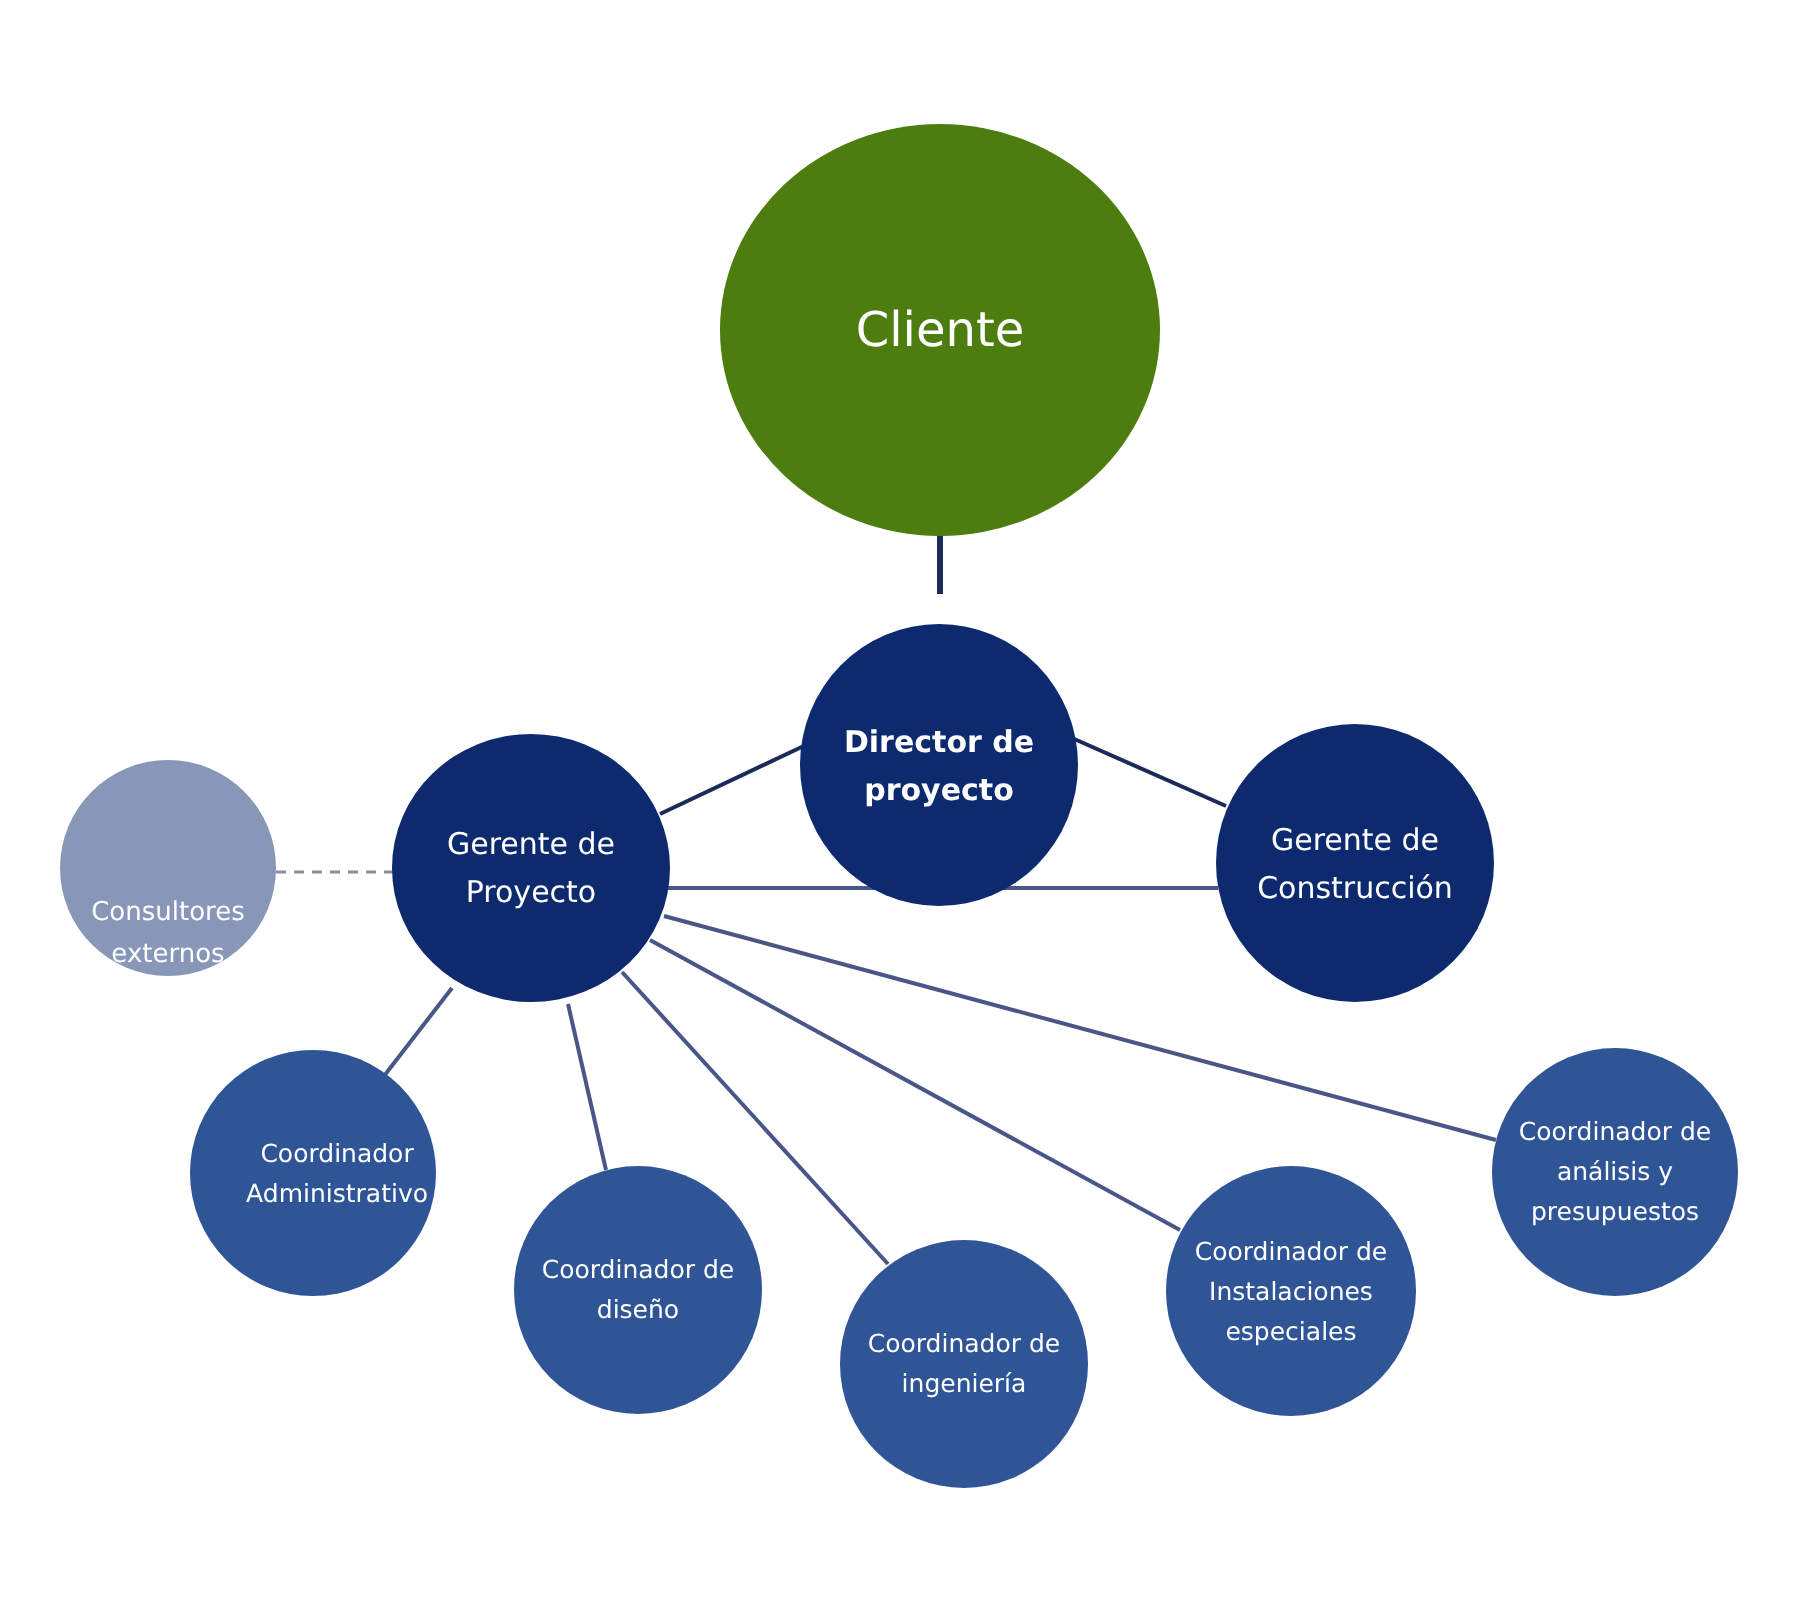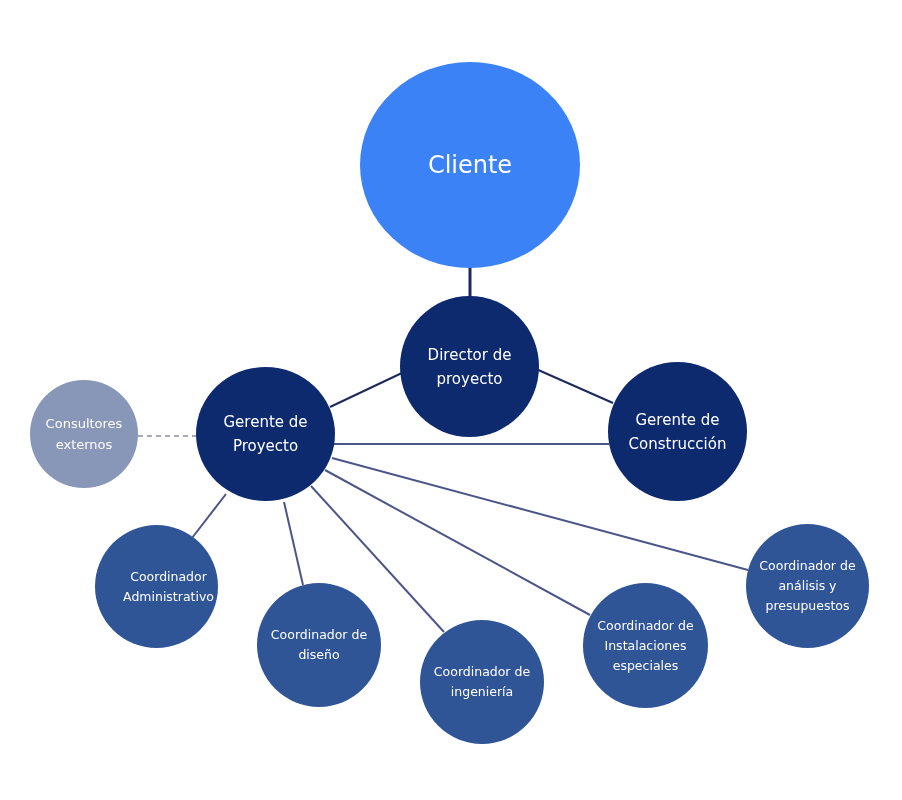--- a/index.html
+++ b/index.html
@@ -1,22 +1,22 @@
 <!DOCTYPE html>
 <html><head>
   <meta charset="utf-8">
   <style>
     html, body { margin: 0; padding: 0; background: #ffffff; }
     body { width: 902px; height: 800px; position: relative; overflow: hidden; font-family: "Liberation Sans", sans-serif; }
     #diagram { position: absolute; left: 0; top: 0; width: 902px; height: 800px; }
     .node { position: absolute; border-radius: 50%; display: flex; align-items: center; justify-content: center; text-align: center; color: #ffffff; box-sizing: border-box; font-family: "DejaVu Sans", sans-serif; }
     .node span { display: block; white-space: pre-line; }
-    .lvl-top { background: #3b82f6; font-size: 24px; }
+    .lvl-top { background: #4d7c0f; font-size: 24px; }
     .lvl-main { background: #0e2a6e; font-size: 15px; line-height: 24px; }
-    .lvl-ext { background: #8896b8; font-size: 13px; line-height: 21px; }
+    .lvl-ext { background: #8896b8; font-size: 13px; line-height: 21px; align-items: flex-end; }
     .lvl-coord { background: #2f5597; font-size: 12.5px; line-height: 20px; padding: 0 4px; }
   </style>
 </head>
 <body>
 
 <div id="diagram">
   <svg id="edges" width="902" height="800" style="position:absolute;left:0;top:0;">
     <line x1="470" y1="267" x2="470" y2="297" stroke="#1c2a5a" stroke-width="3"></line>
     <line x1="404" y1="372" x2="330" y2="407" stroke="#1c2a5a" stroke-width="2"></line>
     <line x1="536" y1="369" x2="613" y2="403" stroke="#1c2a5a" stroke-width="2"></line>
@@ -26,21 +26,21 @@
     <line x1="284" y1="502" x2="303" y2="585" stroke="#4a5688" stroke-width="2"></line>
     <line x1="311" y1="486" x2="444" y2="632" stroke="#4a5688" stroke-width="2"></line>
     <line x1="325" y1="470" x2="590" y2="615" stroke="#4a5688" stroke-width="2"></line>
     <line x1="332" y1="458" x2="748" y2="570" stroke="#4a5688" stroke-width="2"></line>
   </svg>
 
   <div class="node lvl-top" style="left:360px;top:62px;width:220px;height:206px;">
     <span>Cliente</span>
   </div>
 
-  <div class="node lvl-main" style="left:400px;top:296px;width:139px;height:141px;">
+  <div class="node lvl-main" style="left:400px;top:312px;width:139px;height:141px;font-weight:bold;">
     <span>Director de
 proyecto</span>
   </div>
 
   <div class="node lvl-main" style="left:196px;top:367px;width:139px;height:134px;">
     <span>Gerente de
 Proyecto</span>
   </div>
 
   <div class="node lvl-main" style="left:608px;top:362px;width:139px;height:139px;">

